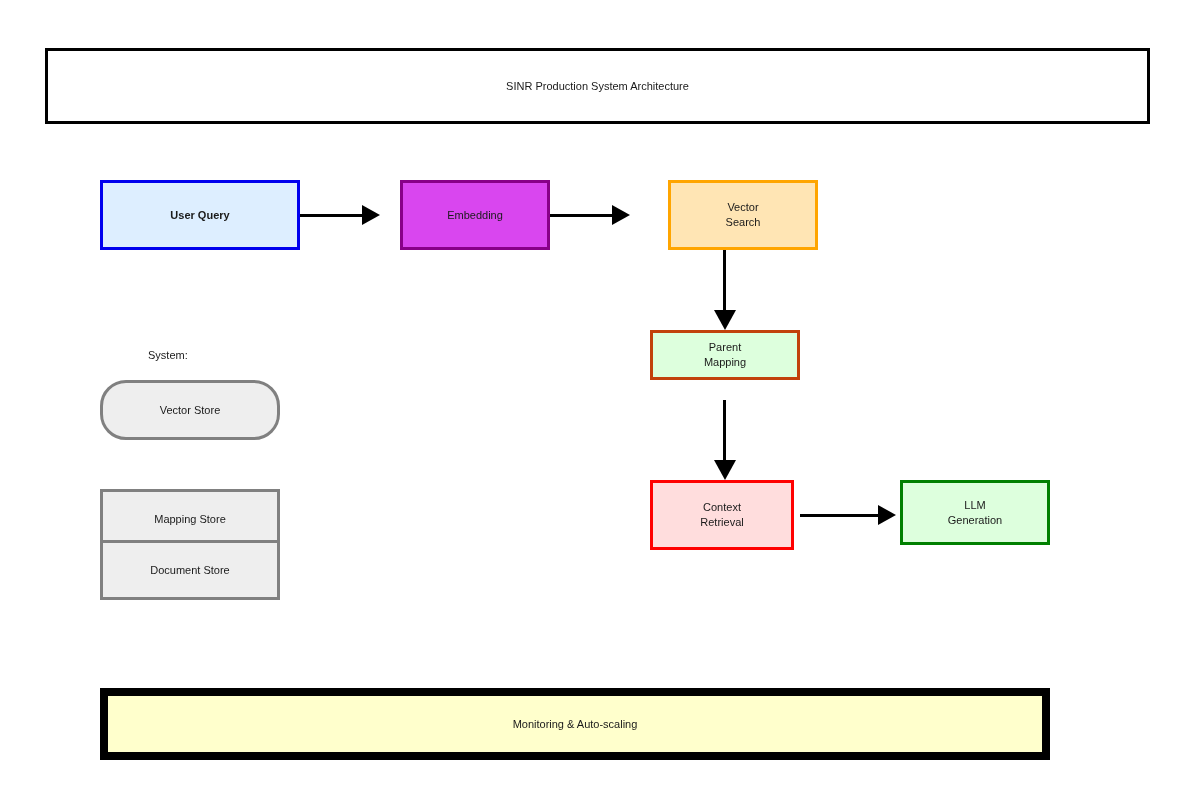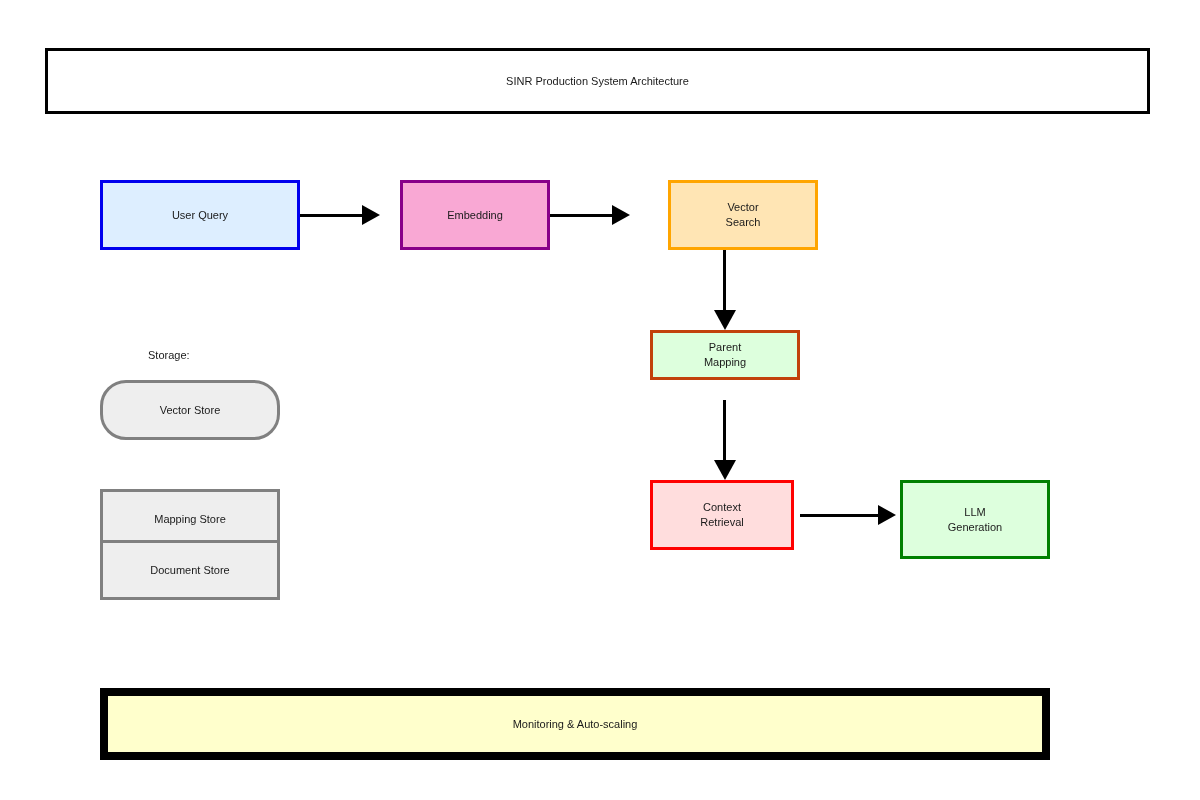--- a/index.html
+++ b/index.html
@@ -28,53 +28,54 @@
     font-size: 11px;
     color: #1a1a1a;
     line-height: 15px;
     white-space: pre-line;
   }
   
   #title-box {
     left: 45px;
     top: 48px;
     width: 1105px;
-    height: 66px;
+    height: 76px;
     border: 3px solid #000000;
     background: #ffffff;
     font-size: 11px;
   }
   
   #node-user-query {
     left: 100px; top: 180px; width: 200px; height: 70px;
     border: 3px solid #0000ee;
     background: #ddeeff;
+    font-weight: bold;
   }
   #node-embedding {
     left: 400px; top: 180px; width: 150px; height: 70px;
     border: 3px solid #880088;
-    background: #f9a8d4;
+    background: #d946ef;
   }
   #node-vector-search {
     left: 668px; top: 180px; width: 150px; height: 70px;
     border: 3px solid #ffa500;
     background: #ffe5b4;
   }
   #node-parent-mapping {
     left: 650px; top: 330px; width: 150px; height: 50px;
     border: 3px solid #c2410c;
     background: #ddffdd;
   }
   #node-context-retrieval {
     left: 650px; top: 480px; width: 144px; height: 70px;
     border: 3px solid #ff0000;
     background: #ffdddd;
   }
   #node-llm-generation {
-    left: 900px; top: 480px; width: 150px; height: 79px;
+    left: 900px; top: 480px; width: 150px; height: 65px;
     border: 3px solid #008000;
     background: #ddffdd;
   }
   
   #storage-label {
     position: absolute;
     left: 148px;
     top: 349px;
     font-size: 11px;
     color: #1a1a1a;
@@ -198,21 +199,21 @@
   <div class="arrow-v" id="arrow-parent-context">
     <div class="shaft"></div>
     <div class="head"></div>
   </div>
 
   <div class="arrow-h" id="arrow-context-llm">
     <div class="shaft"></div>
     <div class="head"></div>
   </div>
 
-  <div id="storage-label">Storage:</div>
+  <div id="storage-label">System:</div>
 
   <div class="node store-box" id="store-vector">Vector Store</div>
 
   <div class="node store-box" id="store-mapping">Mapping Store</div>
 
   <div class="node store-box" id="store-document">Document Store</div>
 
   <div class="node" id="footer-box">Monitoring &amp; Auto-scaling</div>
 
 </div>

